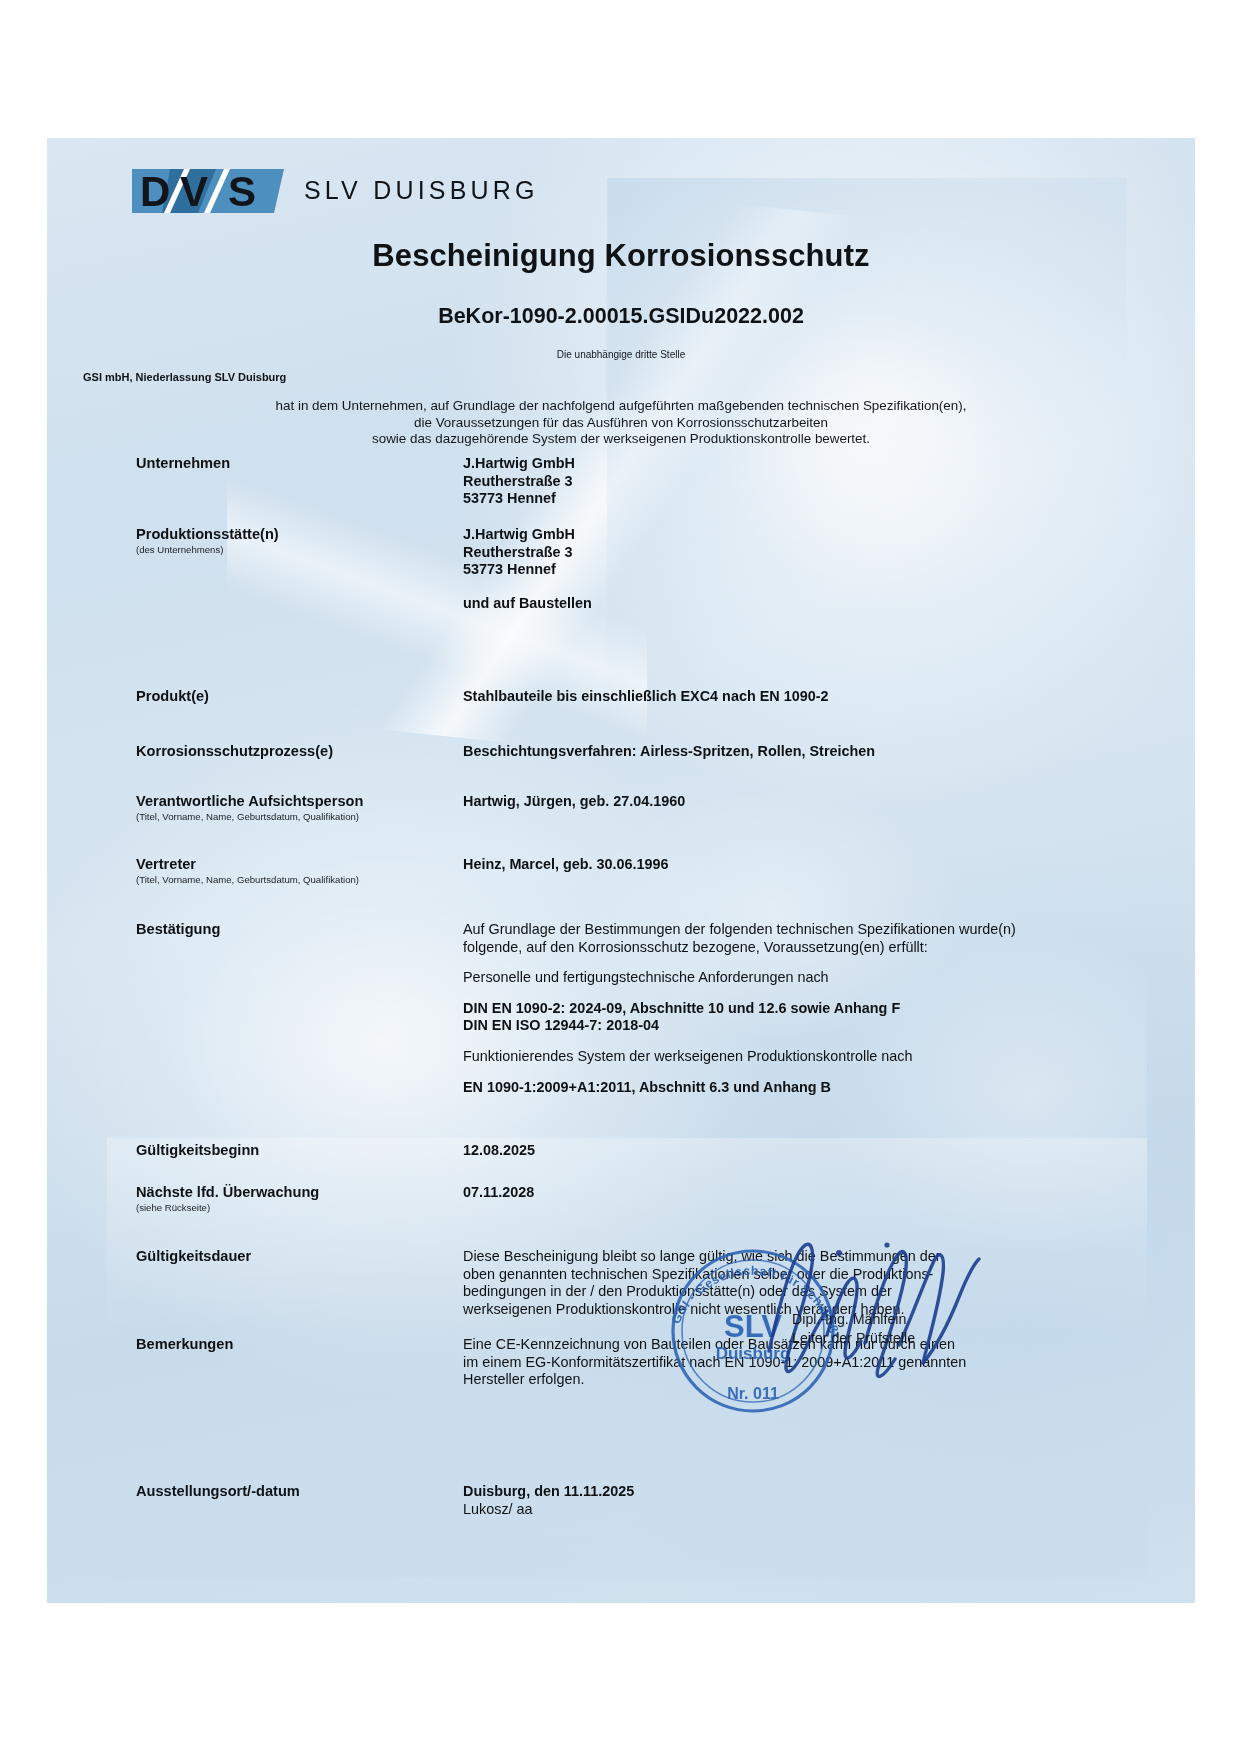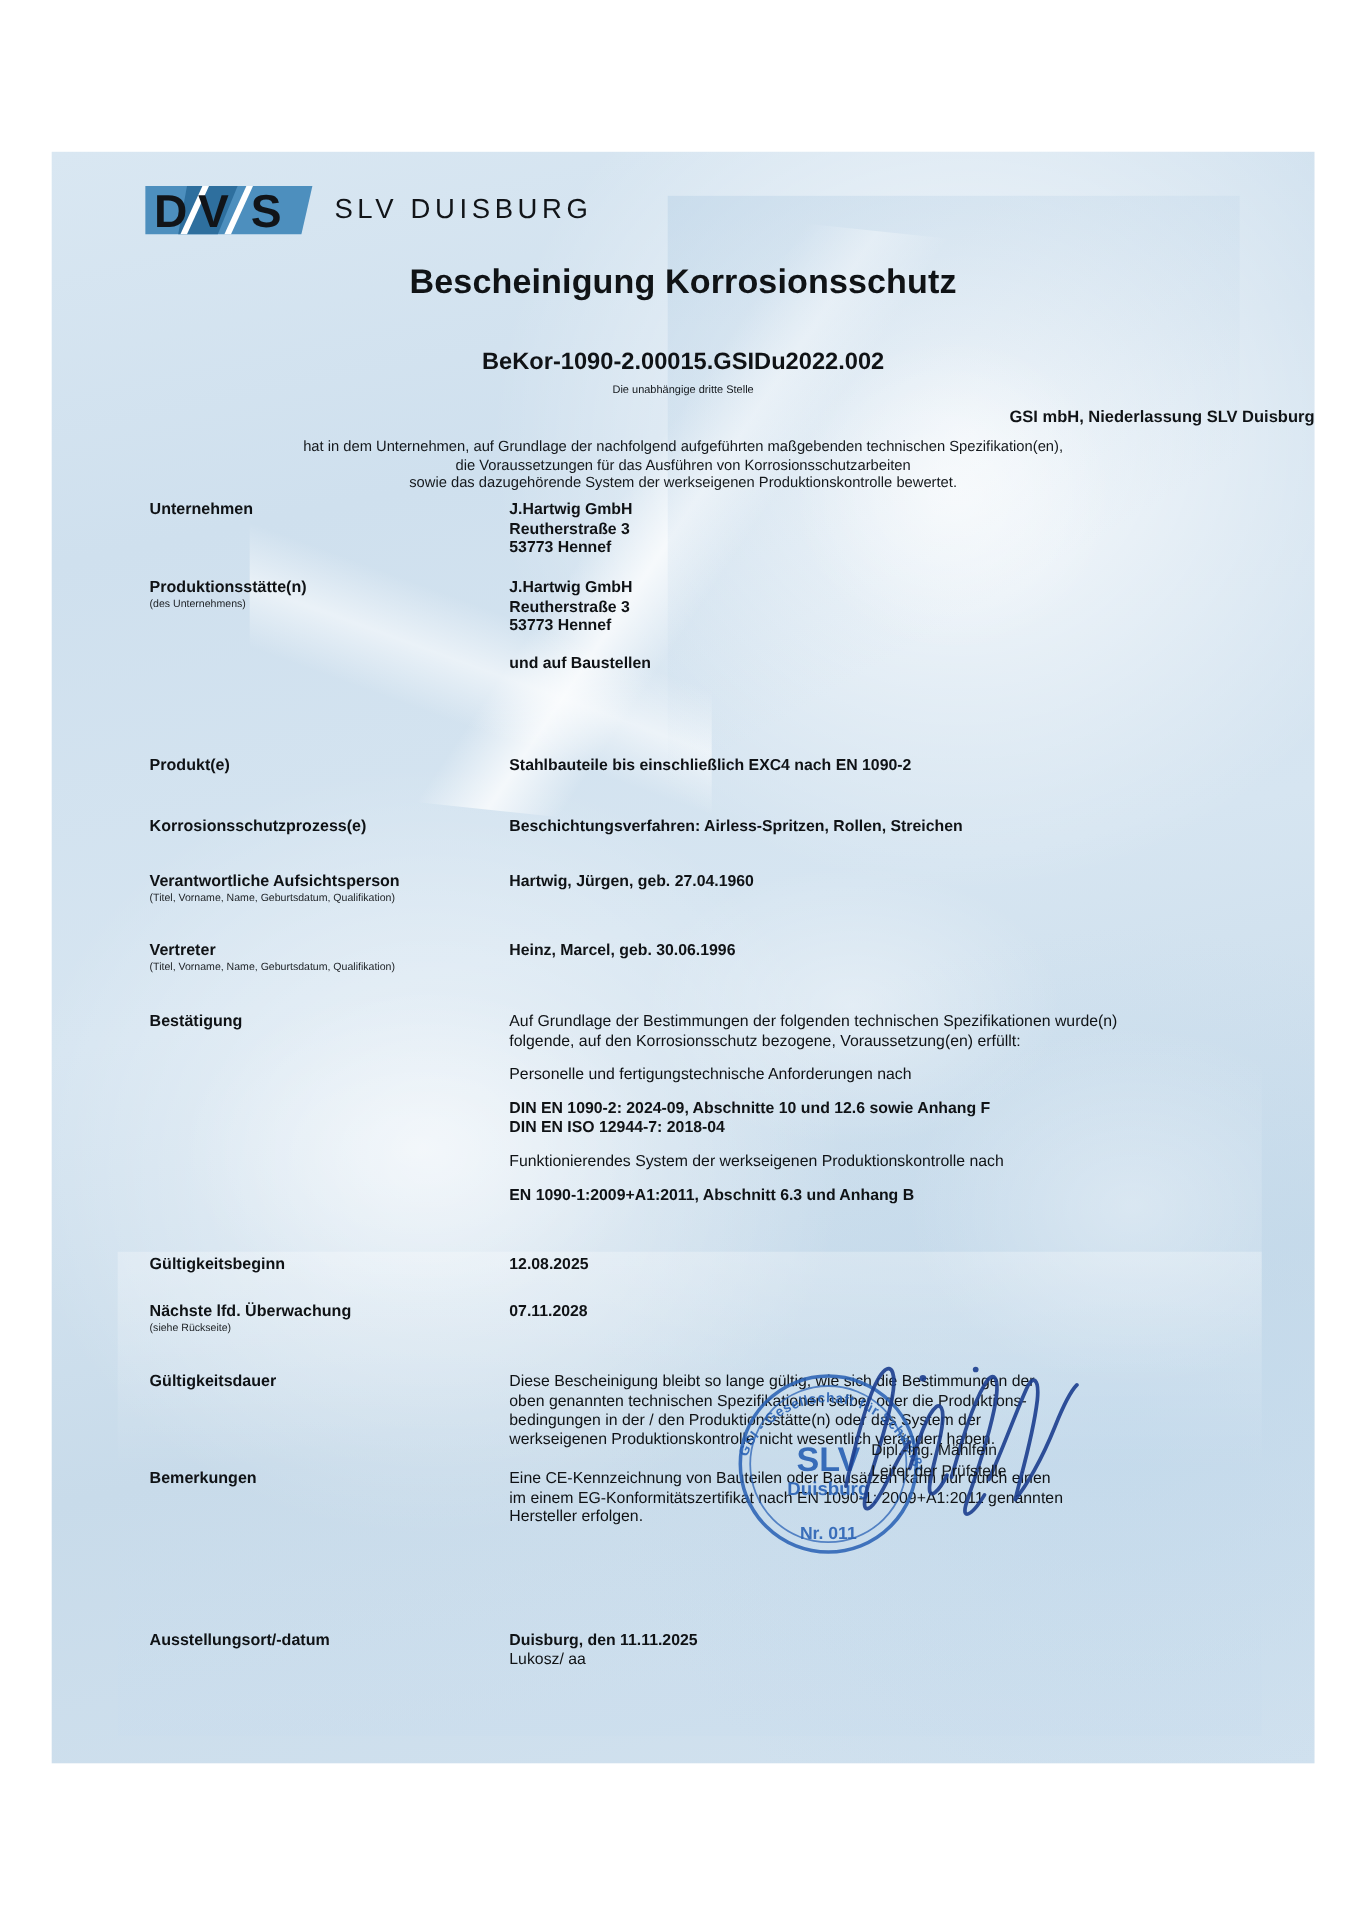--- a/index.html
+++ b/index.html
@@ -96,38 +96,38 @@
     position: absolute;
     left: 0; right: 0; top: 100px;
     text-align: center;
     font-size: 31px;
     font-weight: bold;
     color: #101316;
     letter-spacing: 0.1px;
   }
   .doc-number {
     position: absolute;
-    left: 0; right: 0; top: 178px;
+    left: 0; right: 0; top: 166px;
     text-align: center;
     font-size: 21.5px;
     font-weight: bold;
     color: #101316;
   }
   .subline-1 {
     position: absolute;
     left: 0; right: 0; top: 211px;
     text-align: center;
     font-size: 10px;
     color: #14181c;
   }
   .subline-2 {
     position: absolute;
     left: 0; right: 0; top: 233px;
-    text-align: right;
-    font-size: 15px;
+    text-align: left;
+    font-size: 11px;
     font-weight: bold;
     color: #101316;
     padding-left: 36px;
   }
   .intro {
     position: absolute;
     left: 0; right: 0; top: 260px;
     text-align: center;
     font-size: 13.4px;
     line-height: 16.5px;

